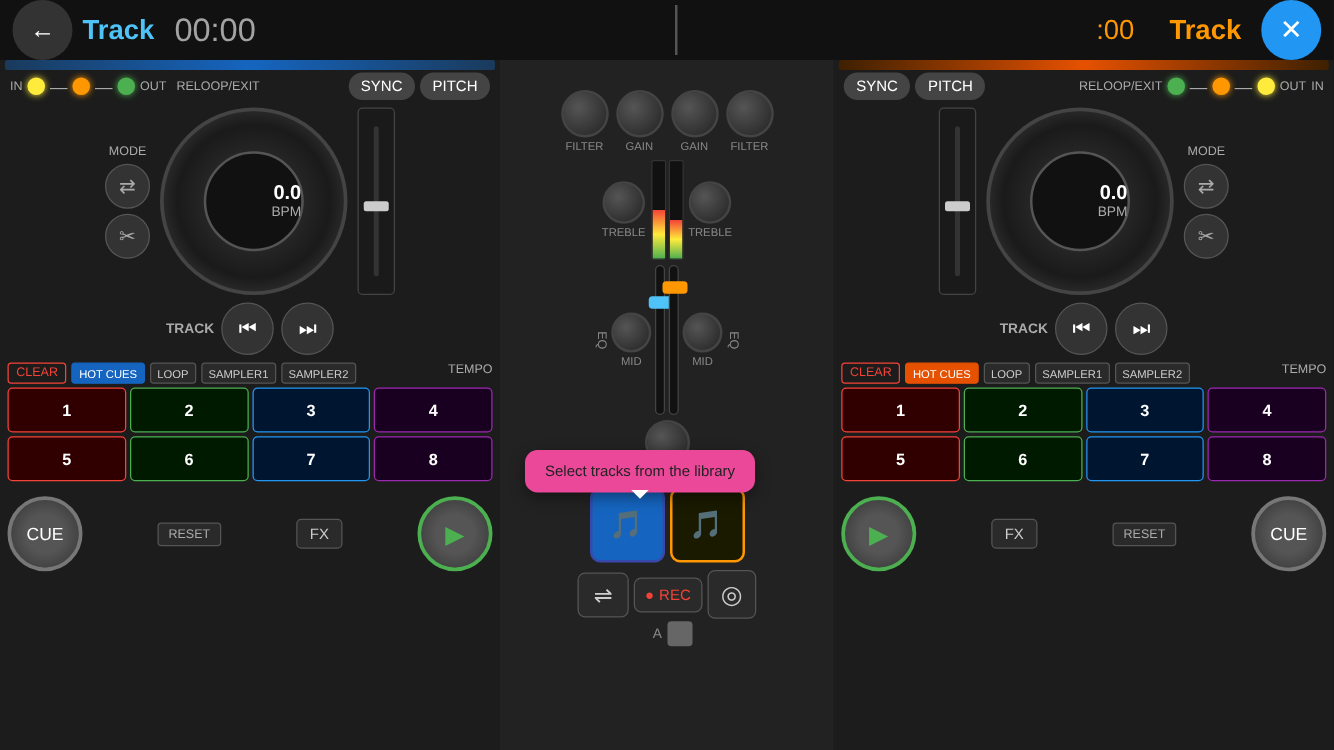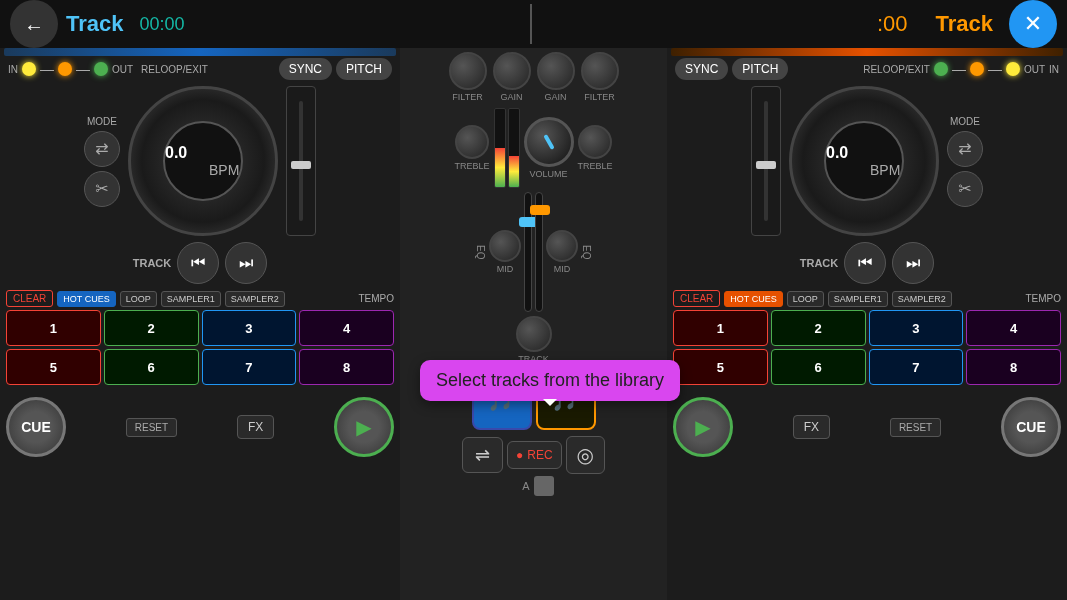--- a/index.html
+++ b/index.html
@@ -32,22 +32,22 @@
       color: white;
       font-size: 20px;
     }
     .track-label-left {
       color: #4fc3f7;
       font-size: 22px;
       font-weight: bold;
       margin-left: 8px;
     }
     .time-left {
-      color: #14b8a6;
-      font-size: 18px;
+      color: #a3a3a3;
+      font-size: 26px;
       margin-left: auto;
     }
     .time-right {
       color: #ff9800;
       font-size: 22px;
     }
     .track-label-right {
       color: #ff9800;
       font-size: 22px;
       font-weight: bold;
@@ -162,30 +162,30 @@
       position: relative;
     }
     .turntable-inner {
       width: 80px;
       height: 80px;
       border-radius: 50%;
       background: #111;
       border: 2px solid #555;
       display: flex;
       flex-direction: column;
-      align-items: flex-start;
+      align-items: flex-end;
       justify-content: center;
       color: white;
     }
     .bpm-val {
       font-size: 16px;
       font-weight: bold;
     }
     .bpm-label {
-      font-size: 14px;
+      font-size: 11px;
       color: #aaa;
       margin-left: 44px;
     }
     .mode-col {
       display: flex;
       flex-direction: column;
       gap: 4px;
       align-items: center;
     }
     .mode-label {
@@ -260,21 +260,20 @@
       cursor: pointer;
     }
     .prev-btn { background: #333; }
 
     
     .pads-section {
       padding: 4px 6px;
     }
     .pads-top-row {
       display: flex;
-      align-items: center;
       gap: 4px;
       margin-bottom: 3px;
     }
     .clear-btn {
       background: transparent;
       border: 1px solid #f44336;
       color: #f44336;
       font-size: 10px;
       padding: 2px 6px;
       border-radius: 3px;
@@ -330,21 +329,21 @@
       padding: 4px 6px;
     }
     .cue-btn {
       width: 60px;
       height: 60px;
       border-radius: 50%;
       background: radial-gradient(circle, #555 40%, #333 100%);
       border: 3px solid #777;
       color: white;
       font-size: 14px;
-      font-weight: bold;
+      font-weight: normal;
       display: flex;
       align-items: center;
       justify-content: center;
       cursor: pointer;
     }
     .play-btn {
       width: 60px;
       height: 60px;
       border-radius: 50%;
       background: radial-gradient(circle, #555 40%, #333 100%);
@@ -374,20 +373,21 @@
       border-radius: 4px;
       cursor: pointer;
     }
 
     
     .mixer-knobs-row {
       display: flex;
       gap: 6px;
       padding: 4px;
       justify-content: center;
+      margin-top: 20px;
     }
     .knob {
       display: flex;
       flex-direction: column;
       align-items: center;
       gap: 2px;
     }
     .knob-circle {
       border-radius: 50%;
       background: radial-gradient(circle at 35% 35%, #555, #222);
@@ -543,25 +543,25 @@
       color: #ccc;
       font-size: 20px;
       padding: 6px 10px;
       border-radius: 6px;
       cursor: pointer;
     }
 
     
     .tooltip-bubble {
       position: absolute;
-      background: #d946ef;
+      background: #ec4899;
       color: #222;
       padding: 10px 16px;
       border-radius: 10px;
-      font-size: 18px;
+      font-size: 12px;
       font-weight: 500;
       white-space: nowrap;
       z-index: 100;
       top: 360px;
       left: 420px;
       box-shadow: 0 4px 12px rgba(0,0,0,0.4);
     }
     .tooltip-bubble::after {
       content: '';
       position: absolute;
@@ -718,26 +718,20 @@
       <div style="display:flex;gap:2px;align-items:flex-end;">
         <div class="vumeter">
           <div class="vumeter-fill" style="height:50%;"></div>
         </div>
         <div class="vumeter">
           <div class="vumeter-fill" style="height:40%;"></div>
         </div>
       </div>
 
       <div class="knob">
-        <div class="knob-circle" style="width:50px;height:50px;background:radial-gradient(circle at 35% 35%, #555, #111);border:3px solid #555;">
-          <div style="width:4px;height:16px;background:#4fc3f7;border-radius:2px;transform:rotate(-30deg);"></div>
-        </div>
-        <span class="knob-label">VOLUME</span>
-      </div>
-      <div class="knob">
         <div class="knob-circle" style="width:34px;height:34px;"></div>
         <span class="knob-label">TREBLE</span>
       </div>
     </div>
 
     <div style="display:flex;gap:3px;align-items:center;padding:2px 4px;">
       <span class="eq-label">EQ</span>
       <div class="knob">
         <div class="knob-circle" style="width:32px;height:32px;"></div>
         <span class="knob-label">MID</span>

